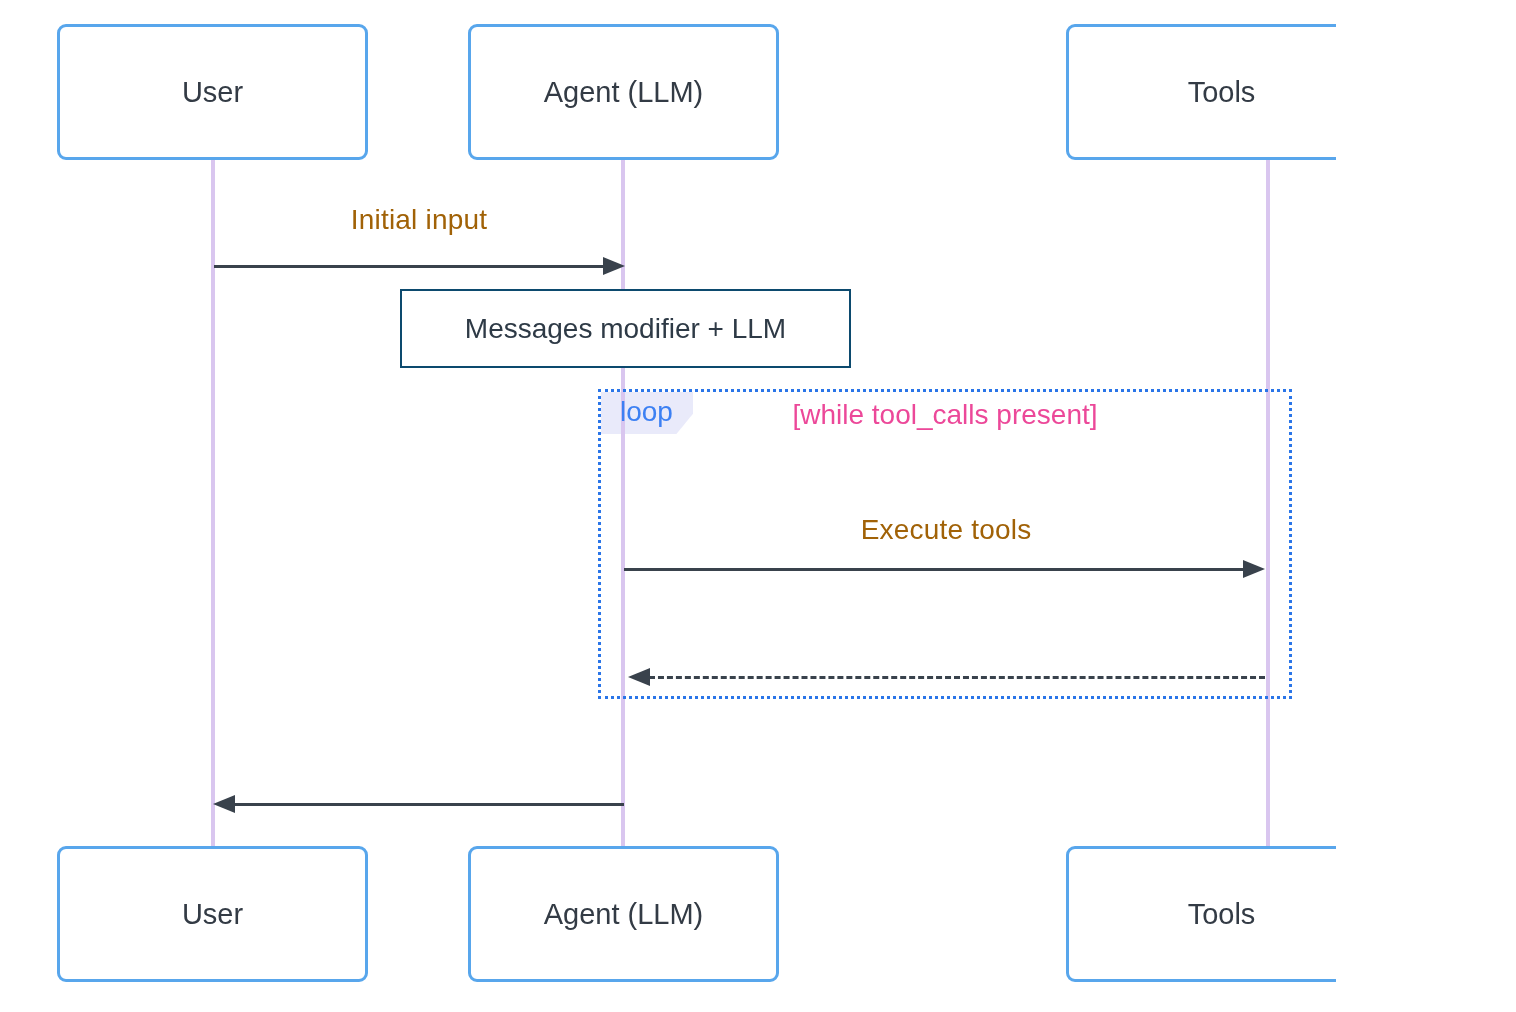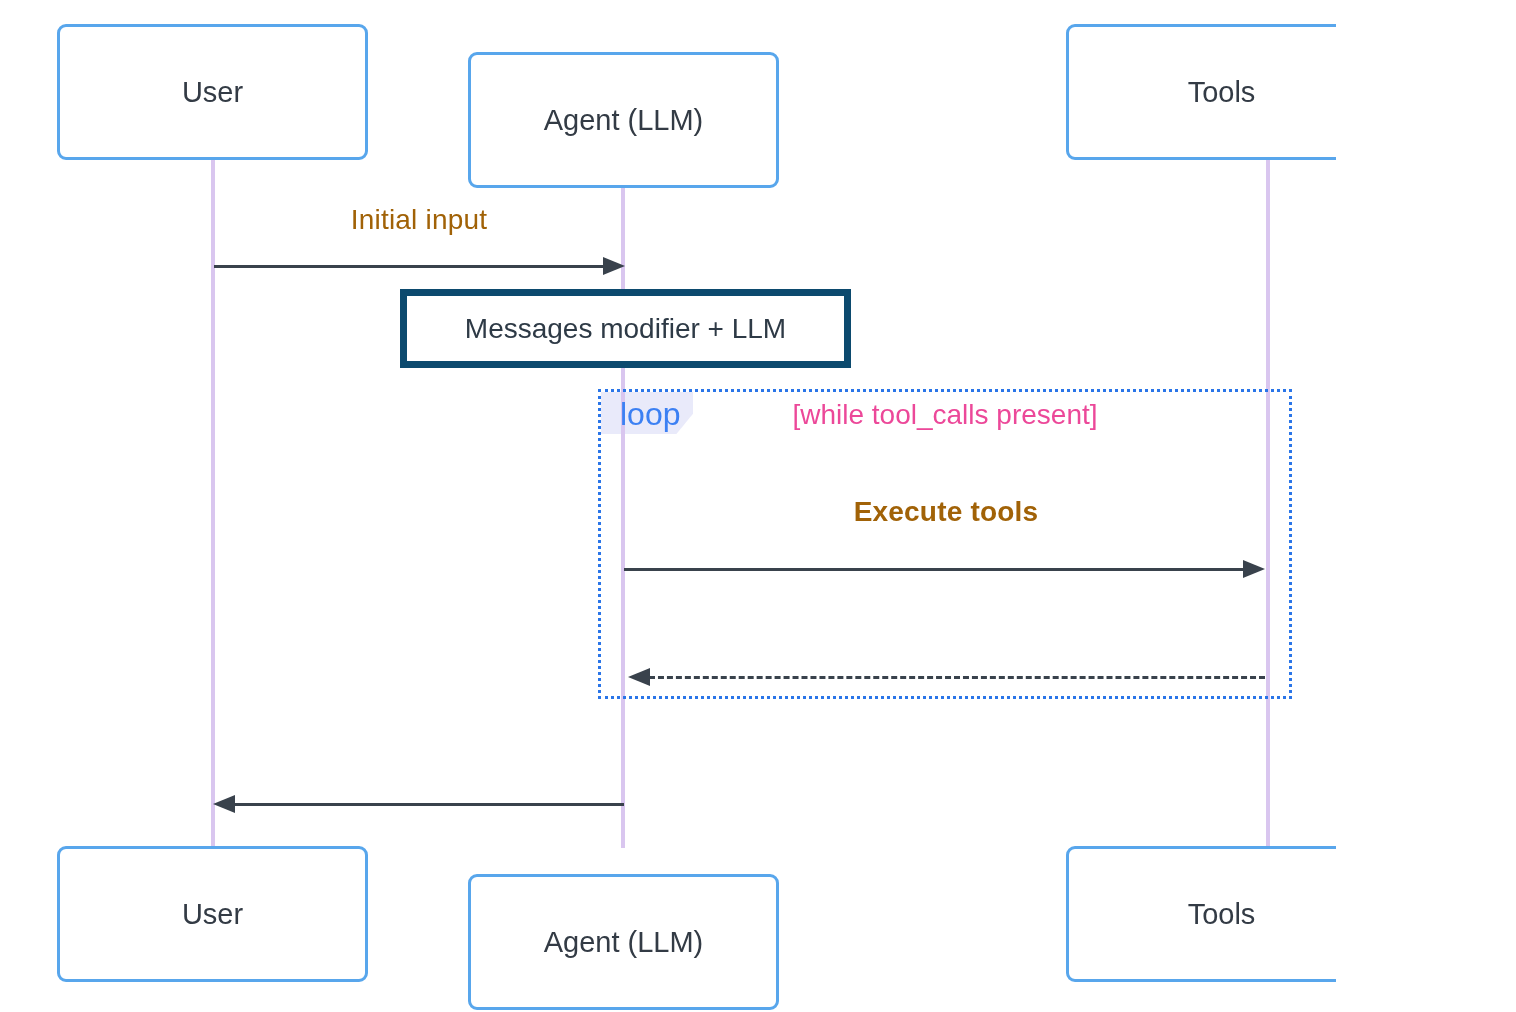--- a/index.html
+++ b/index.html
@@ -42,34 +42,34 @@
     display: flex;
     align-items: center;
     justify-content: center;
     font-size: 29px;
     color: #333b45;
     z-index: 5;
   }
   .actor.row-top    { top: 24px; }
   .actor.row-bottom { top: 846px; }
   .actor.col-user   { left: 57px; }
-  .actor.col-agent  { left: 468px; margin-top: 28px; }
+  .actor.col-agent  { left: 468px; }
   .actor.col-tools  { left: 1066px; }
 
   
   .msg-text {
     position: absolute;
     text-align: center;
     font-size: 28px;
     letter-spacing: 0.2px;
     color: #a16207;
     z-index: 4;
   }
   .msg-text.m1 { left: 213px; width: 412px; top: 204px; }
-  .msg-text.m2 { left: 625px; width: 642px; top: 496px; font-weight: bold; }
+  .msg-text.m2 { left: 625px; width: 642px; top: 514px; }
   .msg-text.m3 { left: 625px; width: 642px; top: 614px; }
   .msg-text.m4 { left: 213px; width: 412px; top: 743px; }
 
   
   .arrow-line {
     position: absolute;
     height: 0;
     border-top: 3px solid #39424c;
     z-index: 3;
   }
@@ -97,21 +97,21 @@
 
   
   .note {
     position: absolute;
     left: 400px;
     top: 289px;
     width: 451px;
     height: 79px;
     box-sizing: border-box;
     background: #ffffff;
-    border: 7px solid #0c4a6e;
+    border: 2px solid #0c4a6e;
     display: flex;
     align-items: center;
     justify-content: center;
     font-size: 28px;
     color: #2e3a46;
     z-index: 4;
   }
 
   
   .loop-frame {
@@ -132,21 +132,21 @@
     width: 92px;
     height: 42px;
     background: rgba(231, 232, 250, 0.9);
     clip-path: polygon(0 0, 100% 0, 100% 52%, 82% 100%, 0 100%);
     z-index: 1;
   }
   .loop-label-text {
     position: absolute;
     left: 620px;
     top: 396px;
-    font-size: 32px;
+    font-size: 28px;
     color: #3c80f3;
     z-index: 4;
   }
   .loop-condition {
     position: absolute;
     left: 601px;
     width: 688px;
     top: 399px;
     text-align: center;
     font-size: 28px;

